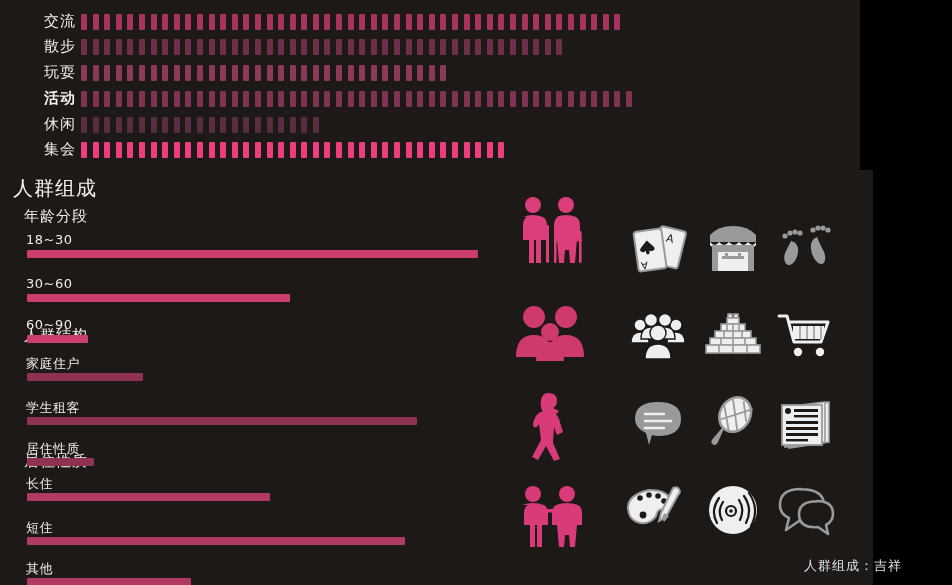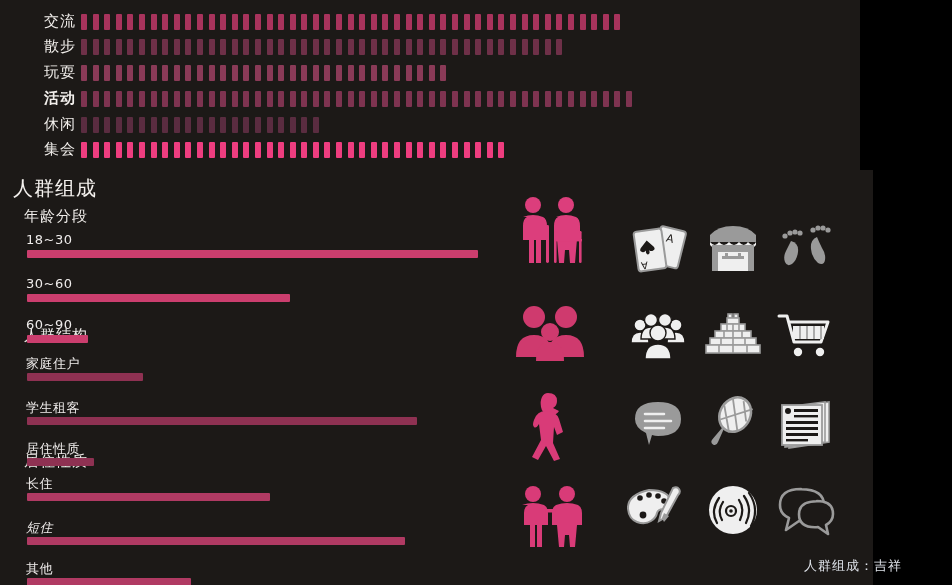--- a/index.html
+++ b/index.html
@@ -320,21 +320,21 @@
       <div class="item-label" style="left: 26px; top: 145px;">60~90</div>
       <div class="bar" style="left: 27px; top: 163px; width: 61px; background: rgb(203, 62, 110);"></div>
       <div class="item-label" style="left: 26px; top: 183px;">家庭住户</div>
       <div class="bar" style="left: 27px; top: 201px; width: 116px; background: rgb(142, 49, 82);"></div>
       <div class="item-label" style="left: 26px; top: 227px;">学生租客</div>
       <div class="bar" style="left: 27px; top: 245px; width: 390px; background: rgb(142, 49, 82);"></div>
       <div class="item-label" style="left: 26px; top: 268px;">居住性质</div>
       <div class="bar" style="left: 27px; top: 286px; width: 67px; background: rgb(142, 49, 82);"></div>
       <div class="item-label" style="left: 26px; top: 303px;">长住</div>
       <div class="bar" style="left: 27px; top: 321px; width: 243px; background: rgb(176, 58, 99);"></div>
-      <div class="item-label" style="left: 26px; top: 347px; font-style: italic;">短住</div>
+      <div class="item-label" style="left: 26px; top: 347px;">短住</div>
       <div class="bar" style="left: 27px; top: 365px; width: 378px; background: rgb(176, 58, 99);"></div>
       <div class="item-label" style="left: 26px; top: 388px;">其他</div>
       <div class="bar" style="left: 27px; top: 406px; width: 164px; background: rgb(176, 58, 99);"></div>
     </div>
 
   <div id="pictos">
       <div class="picto" style="top: 0px;">
     <svg width="74" height="70" viewBox="0 0 74 70">
       <g fill="#dc3e7c">
         <circle cx="20" cy="10" r="8"></circle>

